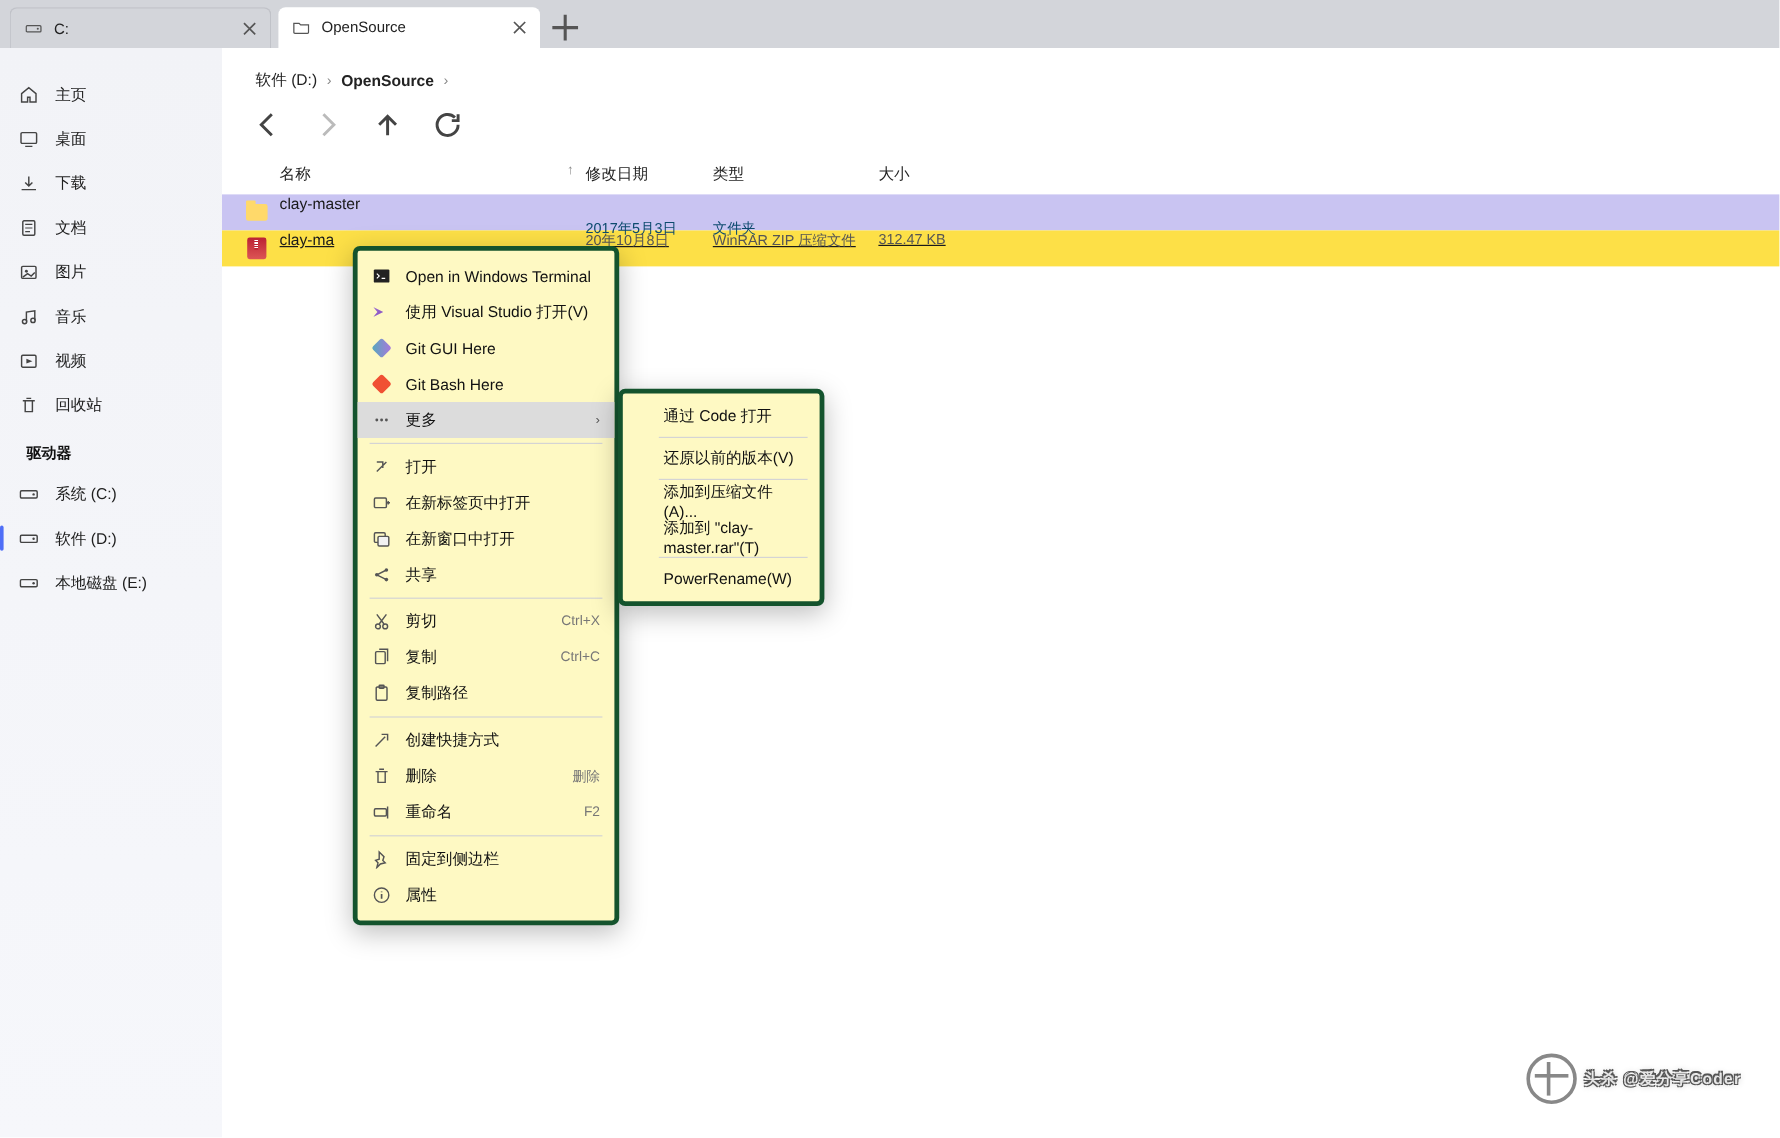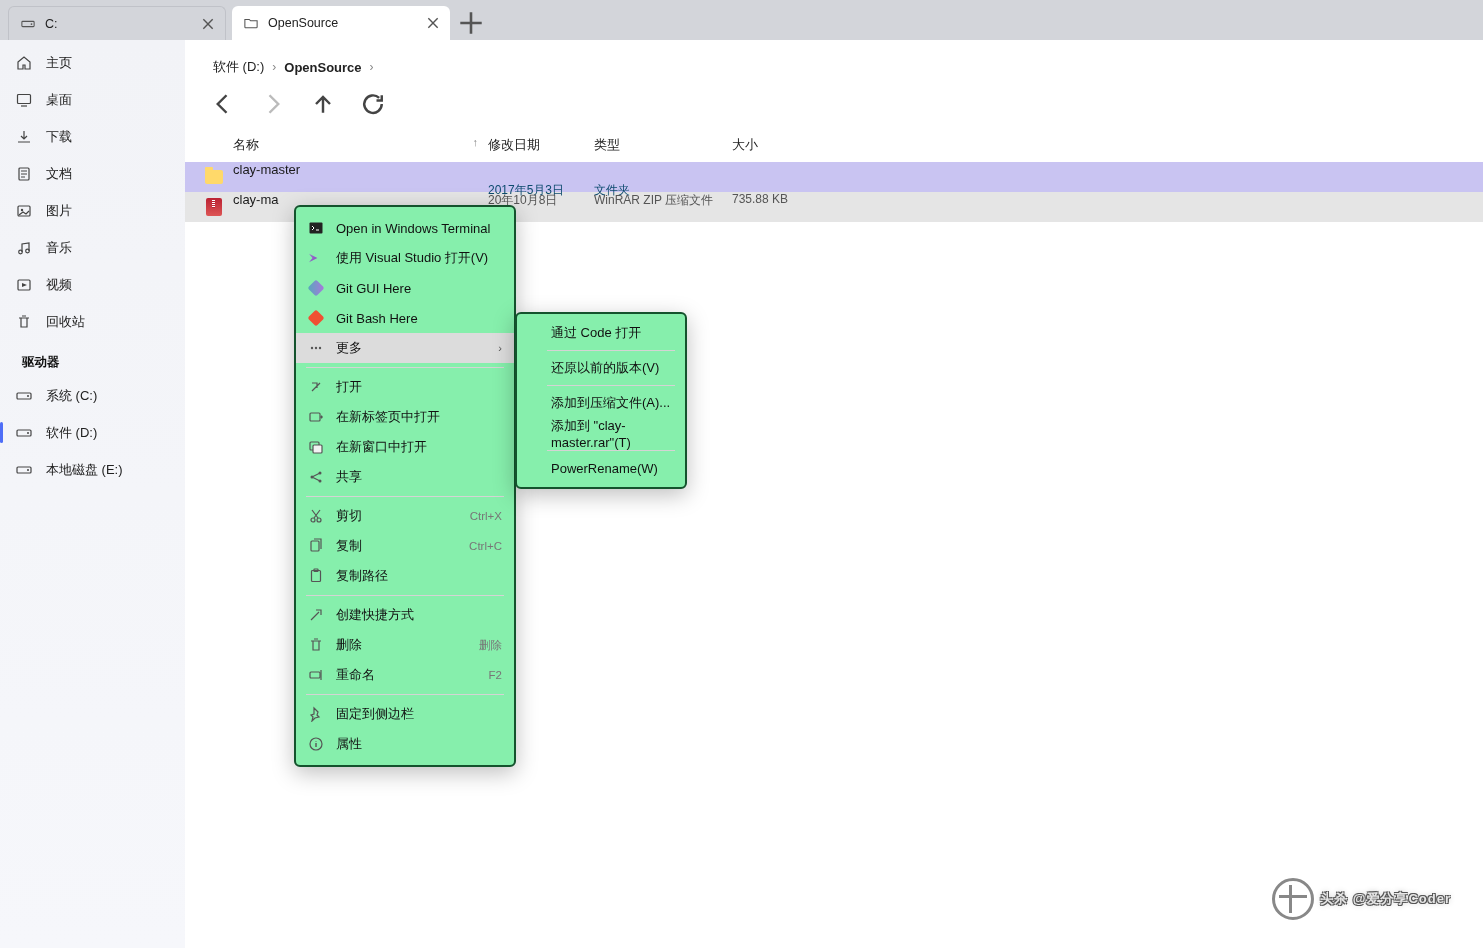--- a/index.html
+++ b/index.html
@@ -11,21 +11,21 @@
 .tab.active { background: #fff; }
 .tab:not(.active) { background: #d3d5da; border: 1px solid #c0c2c8; border-bottom: none; margin-bottom: 0; }
 .tab .label { flex: 1; font-size: 12.5px; }
 .tab .close { width: 14px; height: 14px; display:flex; align-items:center; justify-content:center; color:#555; }
 .tab .ico { width:14px; height:14px; display:flex; align-items:center; justify-content:center; color:#555; }
 .newtab { width:30px; height:30px; display:flex; align-items:center; justify-content:center; color:#555; margin-bottom:2px; }
 
 .body { display:flex; height: calc(100% - 40px); }
 
 
-.sidebar { width: 185px; background: linear-gradient(#f2f3f7, #f6f7fb); height:100%; padding-top: 4px; }
+.sidebar { width: 185px; background: linear-gradient(#f2f3f7, #f6f7fb); height:100%; padding-top: 20px; }
 .side-item { height: 37px; display:flex; align-items:center; padding-left: 16px; gap: 14px; color:#202020; }
 .side-item .ico { width:16px; height:16px; display:flex; align-items:center; justify-content:center; color:#444; }
 .side-header { padding: 14px 0 6px 12px; font-weight:600; color:#111; font-size:12.5px;margin-left:10px; }
 .side-item.current { position:relative; }
 .side-item.current::before { content:""; position:absolute; left:0; top:8px; bottom:8px; width:3px; background:#4f6ef7; border-radius:2px; }
 
 
 .main { flex:1; background:#fff; display:flex; flex-direction:column; }
 .crumbs { padding: 18px 0 8px 28px; display:flex; align-items:center; gap:8px; font-size:14px; color:#222; }
 .crumbs .sep { color:#888; font-size:12px; }
@@ -43,30 +43,30 @@
 
 .files { }
 .row { display:flex; height:30px; padding-left: 10px; }
 .row .iconcell { width: 38px; display:flex; align-items:center; justify-content:center; }
 .row .namecell { width: 255px; }
 .row .datecell { width: 106px; color:#555; font-size:12px; }
 .row .typecell { width: 138px; color:#555; font-size:12px; }
 .row .sizecell { width: 120px; color:#555; font-size:12px; }
 .row.selected { background:#c9c4f2; }
 .row.selected .datecell, .row.selected .typecell { color:#0c4a6e;margin-top:20px; }
-.files .row:not(.selected) { background:#e5e5e5; }
+.files .row:not(.selected) { background:#fde047;text-decoration:underline; }
 
 
 .folder-icon { width:18px; height:14px; background:#ffd96a; border-radius:2px; position:relative; }
 .folder-icon::before { content:""; position:absolute; top:-3px; left:0; width:8px; height:4px; background:#ffd96a; border-radius:1px 1px 0 0; }
 .zip-icon { width:16px; height:18px; background:linear-gradient(#b23,#d55); border-radius:2px; position:relative; }
 .zip-icon::after { content:""; position:absolute; top:2px; left:6px; width:3px; height:8px; background:repeating-linear-gradient(#fff 0 1px,#b23 1px 2px); }
 
 
-.ctx { position:absolute; background:#86efac; border:2px solid #14532d; border-radius:6px; box-shadow:0 6px 22px rgba(0,0,0,.25); padding:6px 0; width: 222px; }
+.ctx { position:absolute; background:#fef9c3; border:4px solid #14532d; border-radius:6px; box-shadow:0 6px 22px rgba(0,0,0,.25); padding:6px 0; width: 222px; }
 .ctx .item { height:30px; display:flex; align-items:center; padding:0 12px; gap:12px; color:#111; font-size:12.5px; }
 .ctx .item.hover { background:#dcdcdc; }
 .ctx .item .ic { width:16px; height:16px; display:flex; align-items:center; justify-content:center; color:#555; flex-shrink:0; }
 .ctx .item .txt { flex:1; }
 .ctx .item .hint { color:#777; font-size:11.5px; }
 .ctx .item .sub { color:#555; font-size:11px; margin-left:auto; }
 .ctx hr { border:none; border-top:1px solid #d4d4d4; margin:4px 10px; }
 
 .ctx.submenu { width: 172px; padding:4px 0; }
 .ctx.submenu .item { height:30px; padding:0 14px; }
@@ -277,21 +277,21 @@
         <div class="typecell">文件夹</div>
         <div class="sizecell"></div>
       </div>
       <div class="row">
         <div class="iconcell">
             <div class="zip-icon"></div>
           </div>
         <div class="namecell">clay-ma</div>
         <div class="datecell">20年10月8日</div>
         <div class="typecell">WinRAR ZIP 压缩文件</div>
-        <div class="sizecell">735.88 KB</div>
+        <div class="sizecell">312.47 KB</div>
       </div>
     </div>
   </div>
 </div>
 
 <div class="ctx" style="left:294px; top:205px;">
   <div class="item">
       <span class="ic">
         <svg viewBox="0 0 16 16">
           <rect x="1.5" y="2.5" width="13" height="11" rx="1" fill="#222"></rect>
@@ -439,21 +439,21 @@
       <span class="ic">
         <svg viewBox="0 0 16 16">
           <circle cx="8" cy="8" r="6" fill="none" stroke="currentColor" stroke-width="1.2"></circle>
           <path d="M8 5v.5M8 7v4" stroke="currentColor" stroke-width="1.4"></path>
         </svg>
       </span>
       <span class="txt">属性</span>
     </div>
 </div>
 
-<div class="ctx submenu" style="left:515px; top:312px;padding-left:20px;">
+<div class="ctx submenu" style="left:515px; top:324px;padding-left:20px;">
   <div class="item">
       <span class="txt">通过 Code 打开</span>
     </div>
   <hr>
   <div class="item">
       <span class="txt">还原以前的版本(V)</span>
     </div>
   <hr>
   <div class="item">
       <span class="txt">添加到压缩文件(A)...</span>

